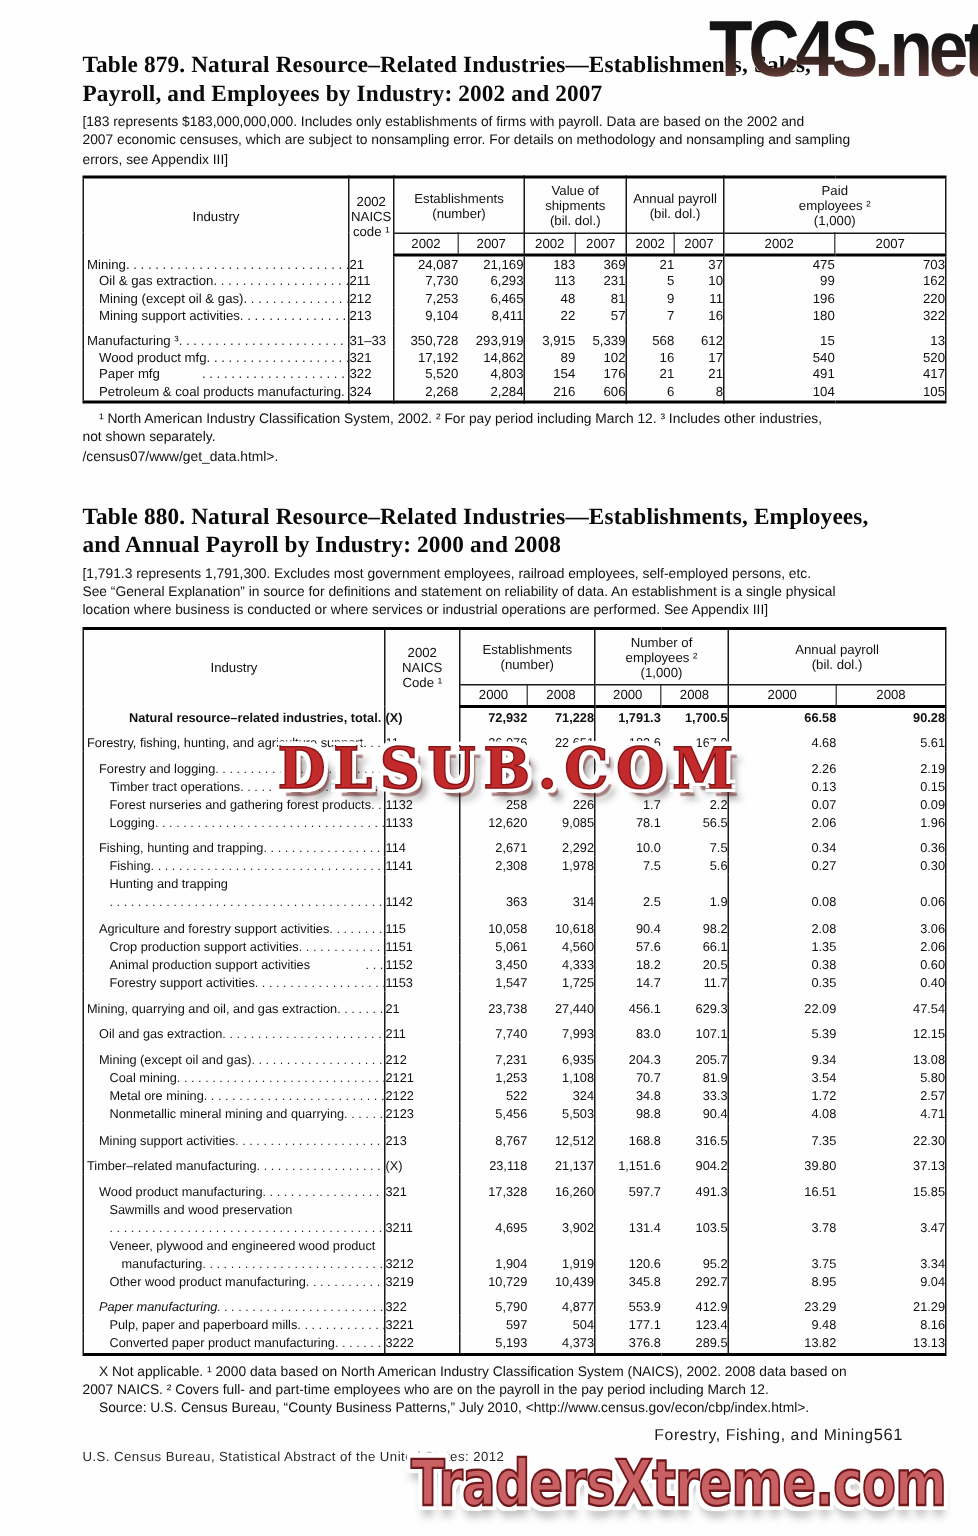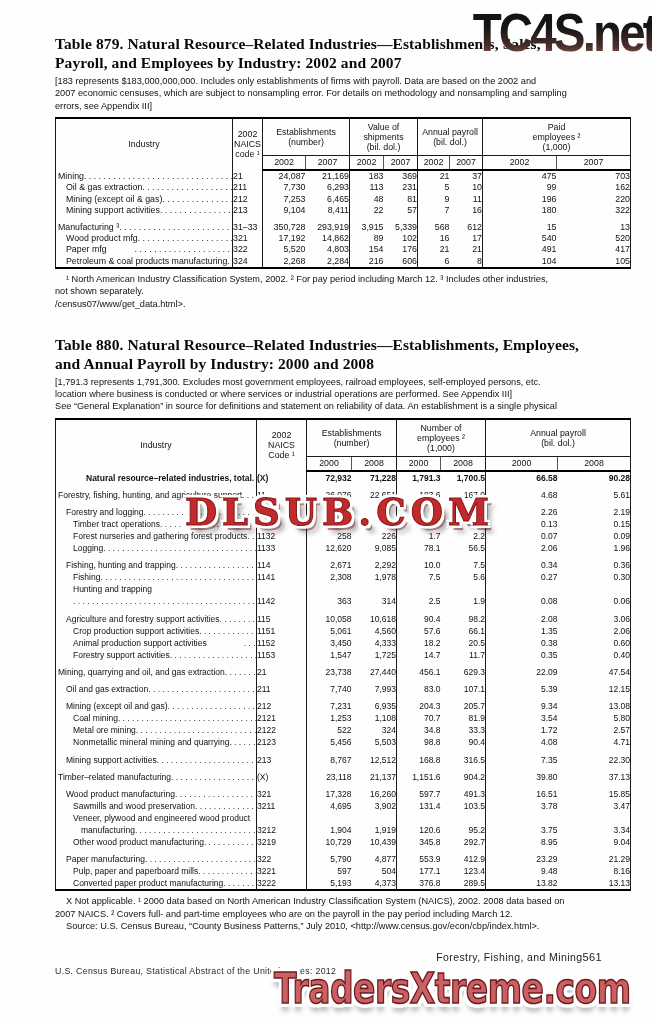--- a/index.html
+++ b/index.html
@@ -283,22 +283,22 @@
         <div class="fn-line">not shown separately.</div>
         <div class="fn-line">/census07/www/get_data.html&gt;.</div>
       </div>
 
     <div class="tbl-title t880-title">
       <span>Table 880. Natural Resource–Related Industries—Establishments, Employees,</span><br>
       <span>and Annual Payroll by Industry: 2000 and 2008</span>
     </div>
     <div class="note" id="note880">
         <div class="fn-line">[1,791.3 represents 1,791,300. Excludes most government employees, railroad employees, self-employed persons, etc.</div>
+        <div class="fn-line">See “General Explanation” in source for definitions and statement on reliability of data. An establishment is a single physical</div>
         <div class="fn-line">location where business is conducted or where services or industrial operations are performed. See Appendix III]</div>
-        <div class="fn-line">See “General Explanation” in source for definitions and statement on reliability of data. An establishment is a single physical</div>
       </div>
     <div class="tmount" id="mount880">
         <table class="stat t880">
           <colgroup>
             <col style="width: 201px;">
             <col style="width: 50px;">
             <col style="width: 45px;">
             <col style="width: 45px;">
             <col style="width: 44px;">
             <col style="width: 45px;">
@@ -648,21 +648,21 @@
               <td class="code">321</td>
               <td class="val">17,328</td>
               <td class="val gb">16,260</td>
               <td class="val">597.7</td>
               <td class="val gb">491.3</td>
               <td class="val">16.51</td>
               <td class="val">15.85</td>
             </tr>
             <tr>
               <td class="lbl">
-                <div class="lw" style="padding-left: 17px;">
+                <div class="lw" style="padding-left: 17px; flex-direction: column;">
                   <span class="t">Sawmills and wood preservation</span>
                   <span class="dots"></span>
                 </div>
               </td>
               <td class="code">3211</td>
               <td class="val">4,695</td>
               <td class="val gb">3,902</td>
               <td class="val">131.4</td>
               <td class="val gb">103.5</td>
               <td class="val">3.78</td>
@@ -707,21 +707,21 @@
               <td class="code">3219</td>
               <td class="val">10,729</td>
               <td class="val gb">10,439</td>
               <td class="val">345.8</td>
               <td class="val gb">292.7</td>
               <td class="val">8.95</td>
               <td class="val">9.04</td>
             </tr>
             <tr class="gap ">
               <td class="lbl">
-                <div class="lw" style="padding-left: 10px;">
+                <div class="lw" style="padding-left: 10px; font-style: italic;">
                   <span class="t">Paper manufacturing</span>
                   <span class="dots"></span>
                 </div>
               </td>
               <td class="code">322</td>
               <td class="val">5,790</td>
               <td class="val gb">4,877</td>
               <td class="val">553.9</td>
               <td class="val gb">412.9</td>
               <td class="val">23.29</td>

